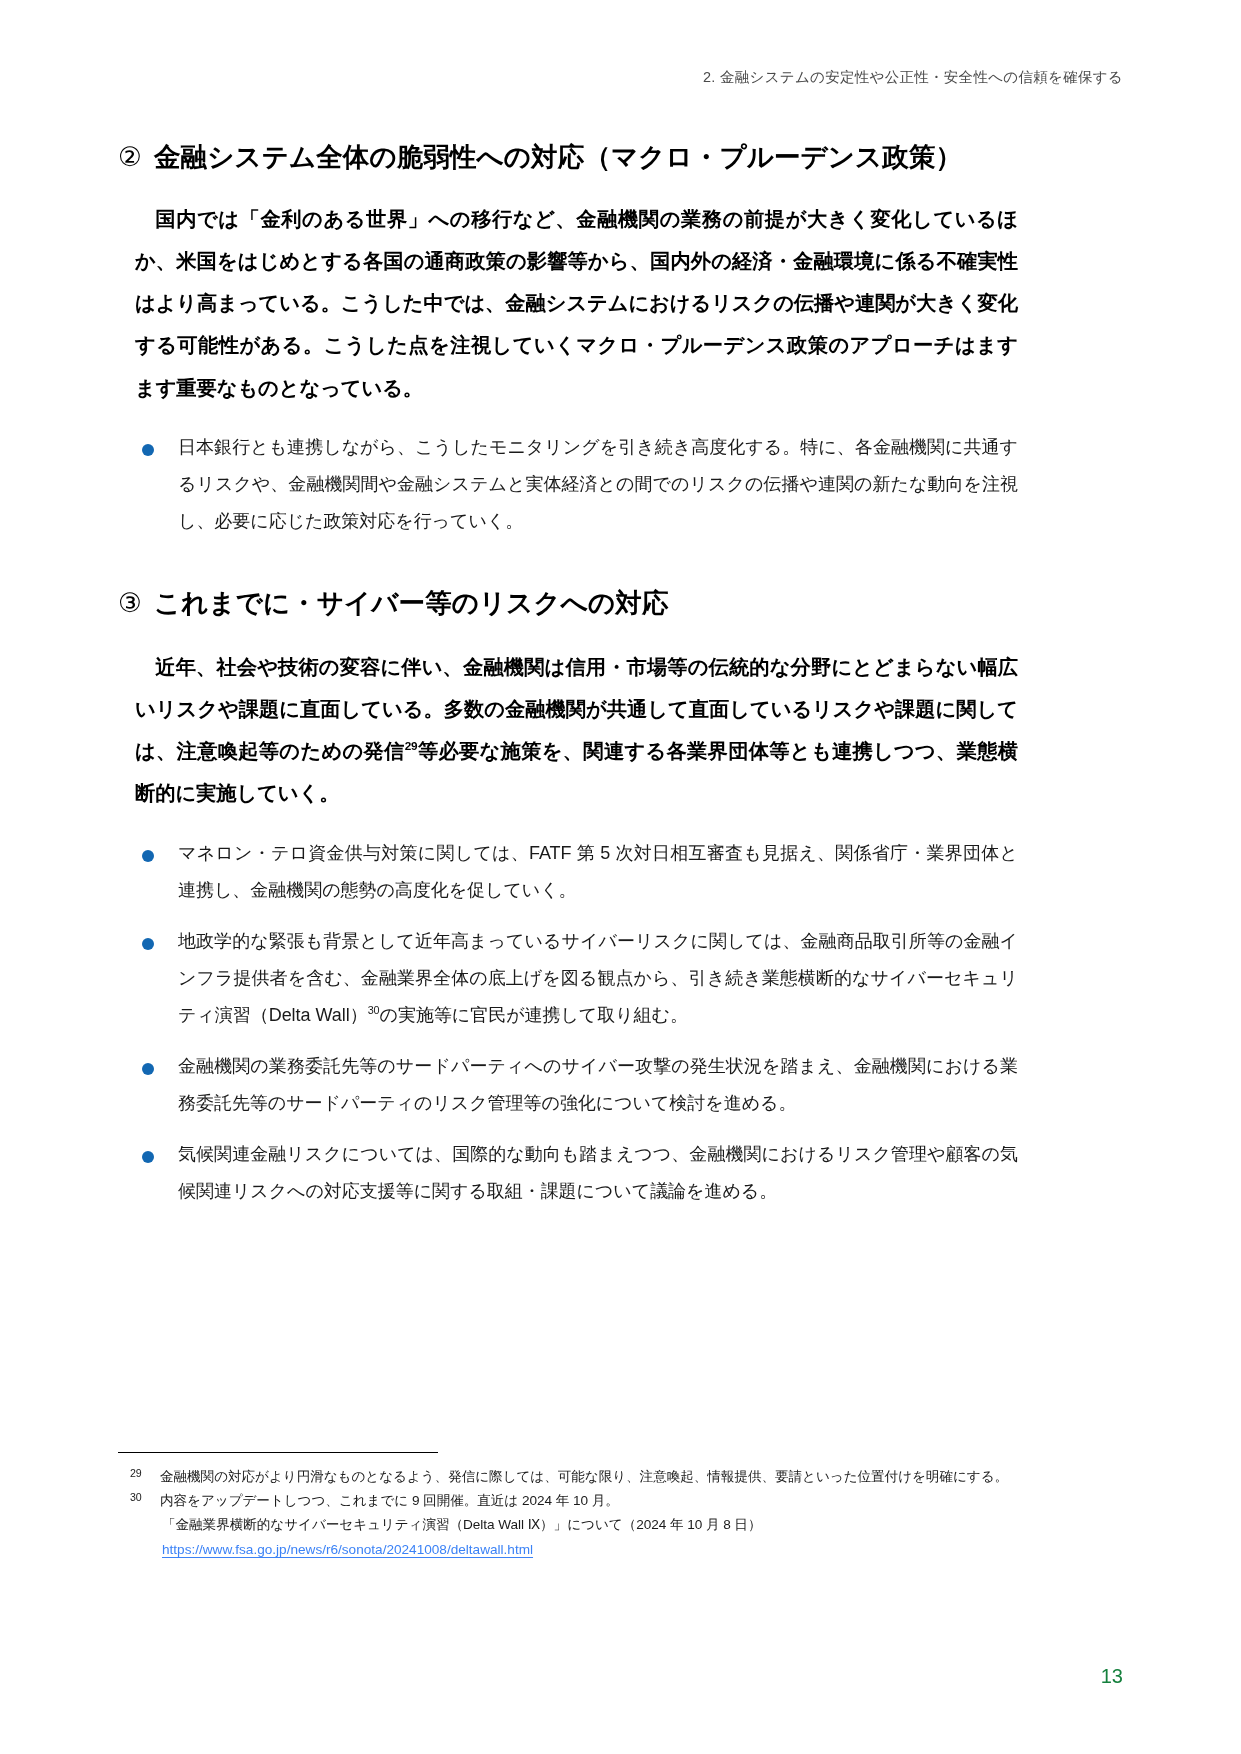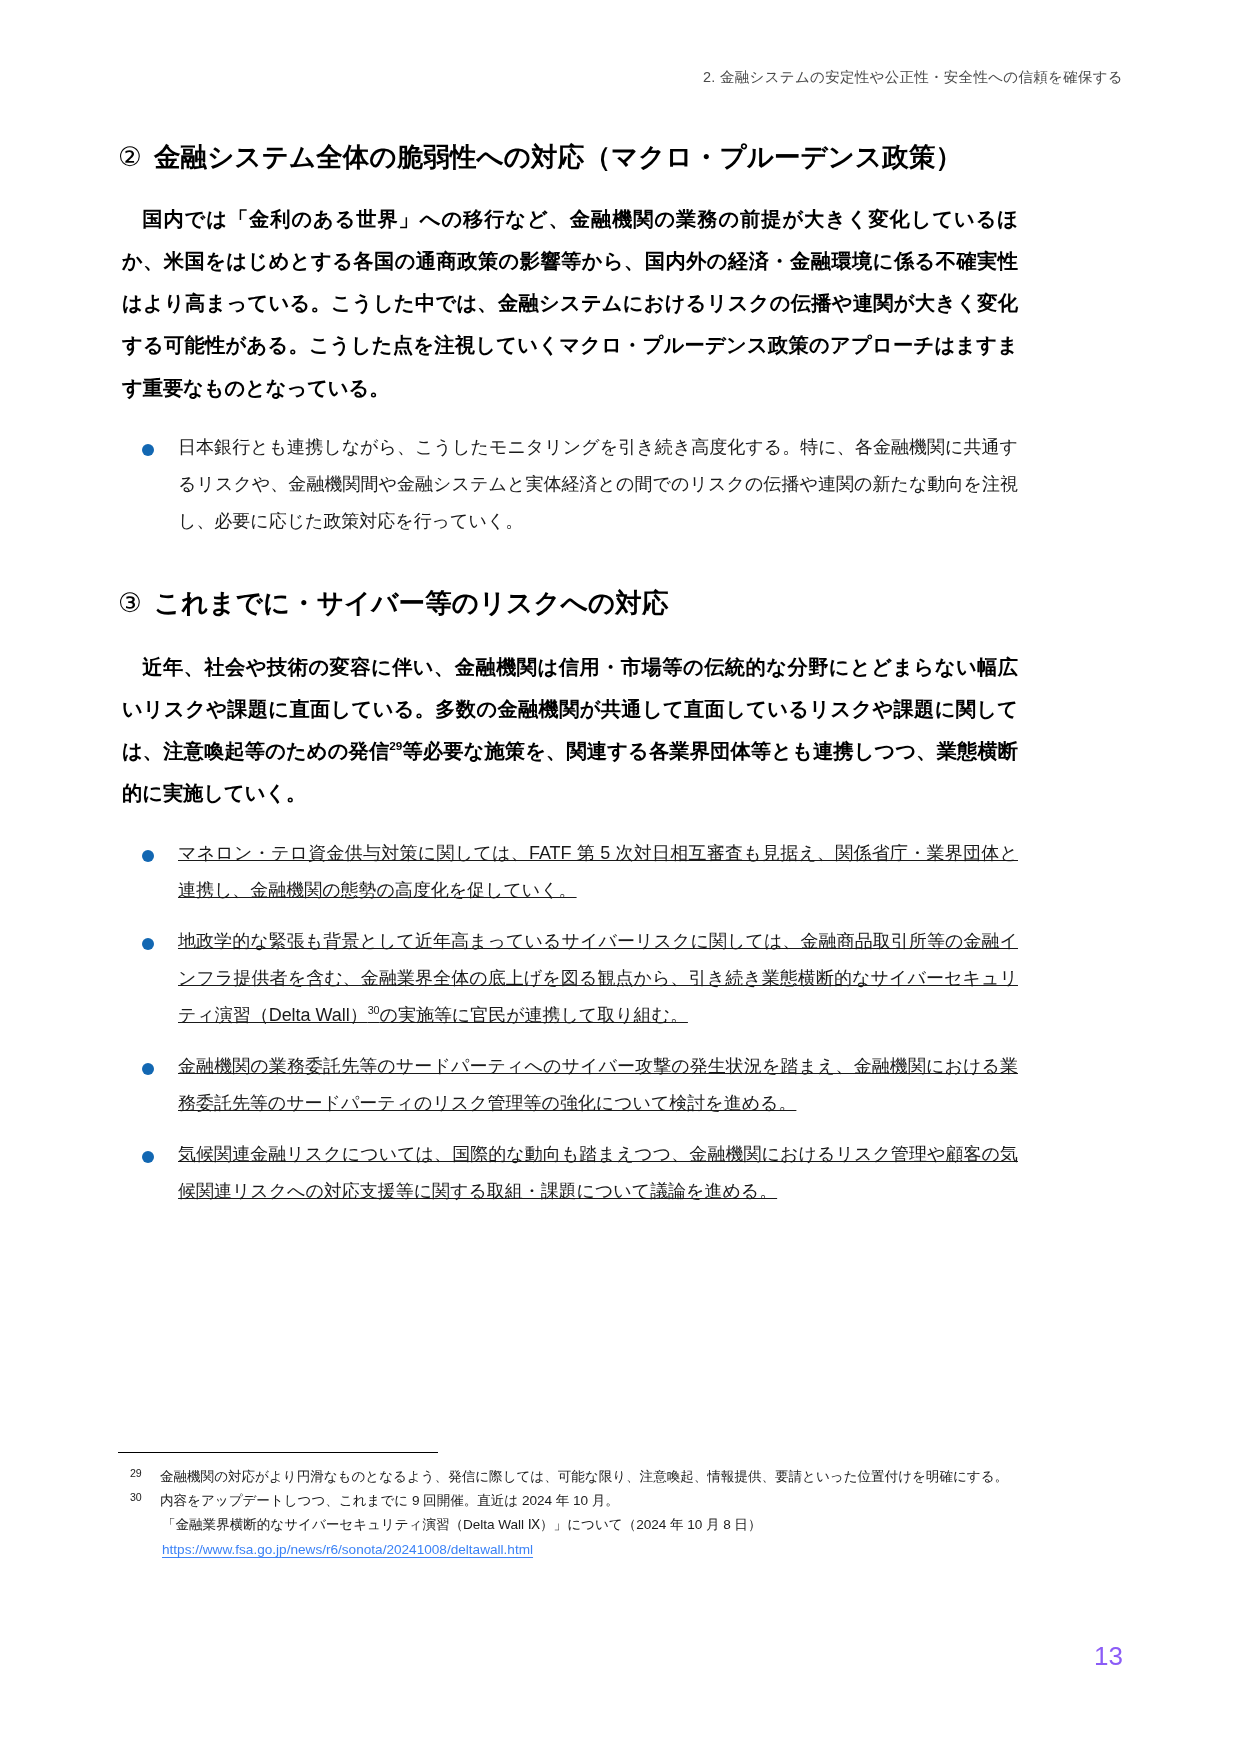--- a/index.html
+++ b/index.html
@@ -63,21 +63,21 @@
   .heading-3 { margin-top: 46px; }
 
   
   .lead {
     font-size: 20.3px;
     font-weight: 700;
     line-height: 2.08;
     letter-spacing: -0.004em;
     text-align: justify;
     text-justify: inter-character;
-    margin: 22px 0 0 4px;
+    margin: 22px 0 0 17px;
     text-indent: 1em;
     color: #000;
   }
   .lead.p2 { margin-top: 24px; }
 
   sup.fn {
     font-size: 0.58em;
     vertical-align: super;
     line-height: 0;
     font-weight: 700;
@@ -104,21 +104,21 @@
   ul.bullets li:last-child { margin-bottom: 0; }
   ul.bullets li .dot {
     position: absolute;
     left: 24px;
     top: 15px;
     width: 12px;
     height: 12px;
     border-radius: 50%;
     background: var(--bullet-color, #1267b2);
   }
-  .list-2 { margin-top: 22px; text-decoration: underline; }
+  .list-2 { margin-top: 22px; }
   .list-2 li { margin-bottom: 18px; }
 
   sup.fn-lite {
     font-size: 0.6em;
     vertical-align: super;
     line-height: 0;
   }
 
   
   .footnotes {
@@ -155,23 +155,23 @@
     text-decoration: underline;
     text-underline-offset: 2.5px;
     color: #3b82f6;
     letter-spacing: 0;
   }
 
   
   .page-number {
     position: absolute;
     right: 118px;
-    bottom: 82px;
-    font-size: 26px;
-    color: #8b5cf6;
+    bottom: 66px;
+    font-size: 20px;
+    color: #15803d;
   }
 </style>
 </head>
 <body>
 
 <div class="page">
 
   <div class="running-header">2. 金融システムの安定性や公正性・安全性への信頼を確保する</div>
 
   <div class="content">

